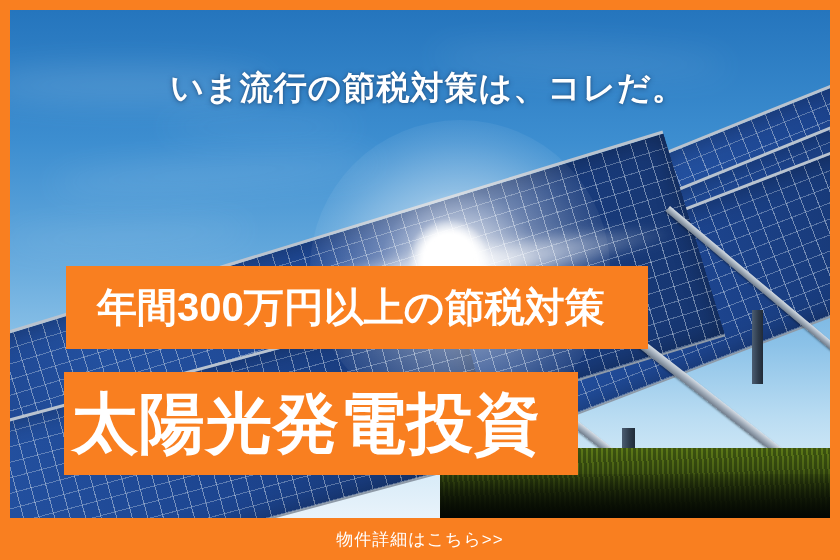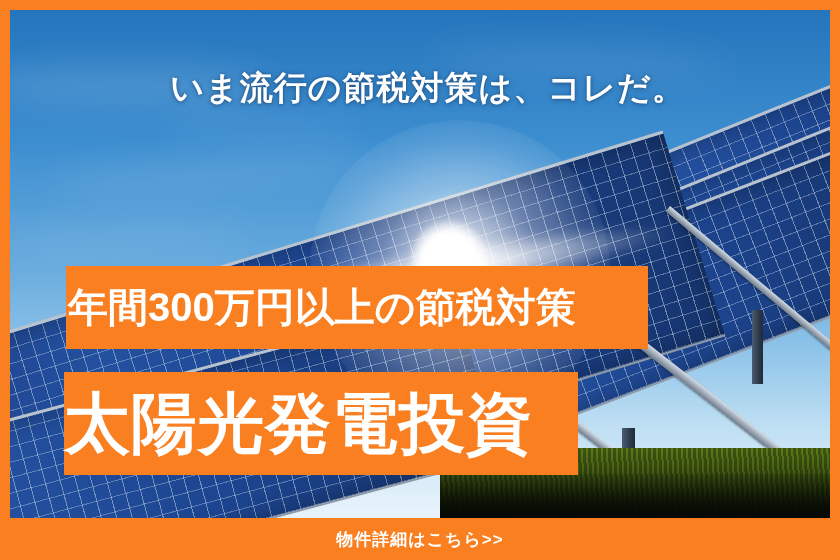--- a/index.html
+++ b/index.html
@@ -171,46 +171,46 @@
     align-items: center;
     white-space: nowrap;
   }
   .band-1 {
     left: 66px;
     top: 266px;
     width: 582px;
     height: 83px;
     font-size: 40px;
     letter-spacing: 0px;
-    padding-left: 2px;
+    padding-left: 31px;
     box-sizing: border-box;
     align-items: center;
   }
   .band-2 {
     left: 64px;
     top: 372px;
     width: 514px;
     height: 103px;
     font-size: 66px;
     letter-spacing: 1px;
-    padding-left: 0;
+    padding-left: 8px;
     box-sizing: border-box;
   }
   
   .cta {
     position: absolute;
     left: 0;
     bottom: 0;
     width: 840px;
     height: 42px;
     z-index: 7;
     background: #f97f20;
     color: #ffffff;
     font-size: 17px;
-    font-weight: bold;
+    font-weight: normal;
     letter-spacing: 1px;
     display: flex;
     align-items: center;
     justify-content: center;
     cursor: pointer;
     margin-top: 40px;
   }
 </style>
 </head>
 <body>

